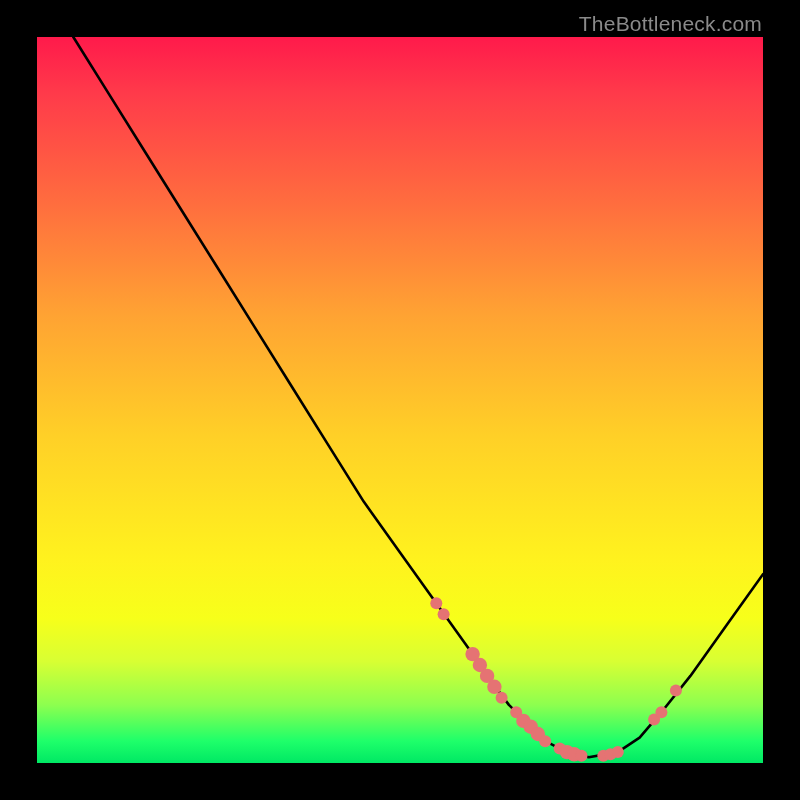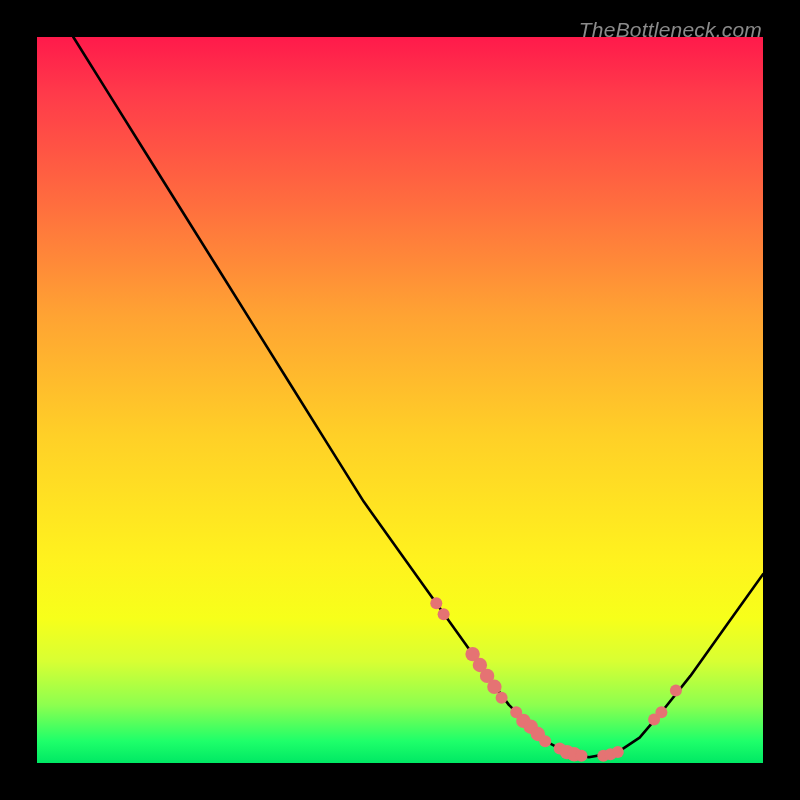--- a/index.html
+++ b/index.html
@@ -34,27 +34,26 @@
       #fff21e 72%,
       #f7ff1a 80%,
       #d8ff33 86%,
       #8dff4f 92%,
       #1eff6a 97%,
       #00e864 100%
     );
   }
   .attribution {
     position: absolute;
-    top: 18px;
+    top: 12px;
     right: 38px;
     color: #8a8a8a;
     font-size: 21px;
     font-weight: 500;
     letter-spacing: 0.2px;
-    font-style: italic;
   }
   svg.overlay {
     position: absolute;
     left: 37px;
     top: 37px;
     width: 726px;
     height: 726px;
     overflow: visible;
   }
 </style>

